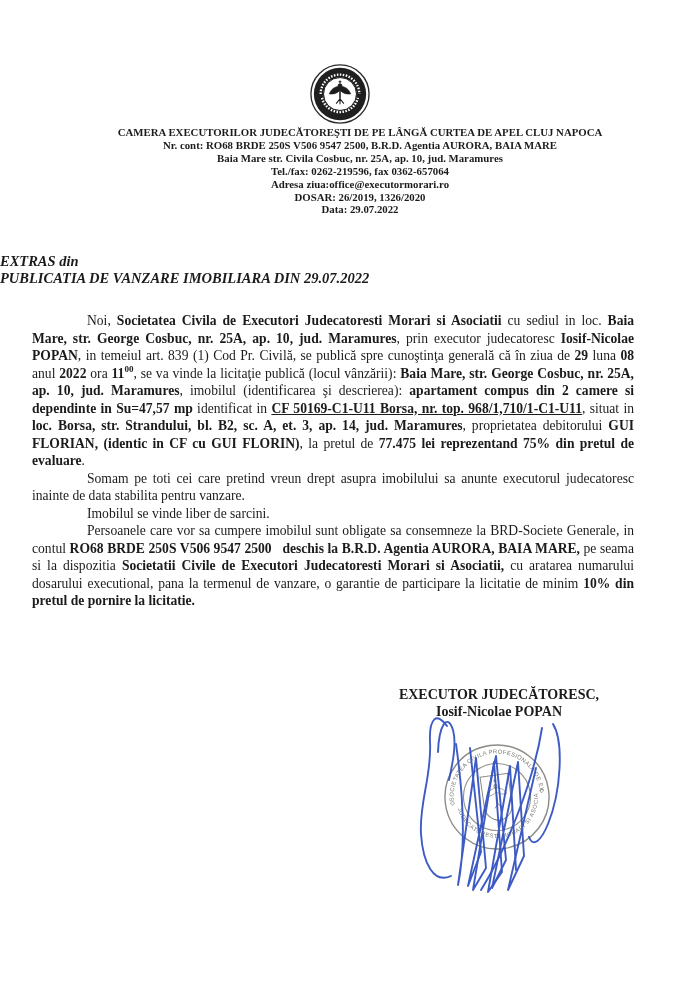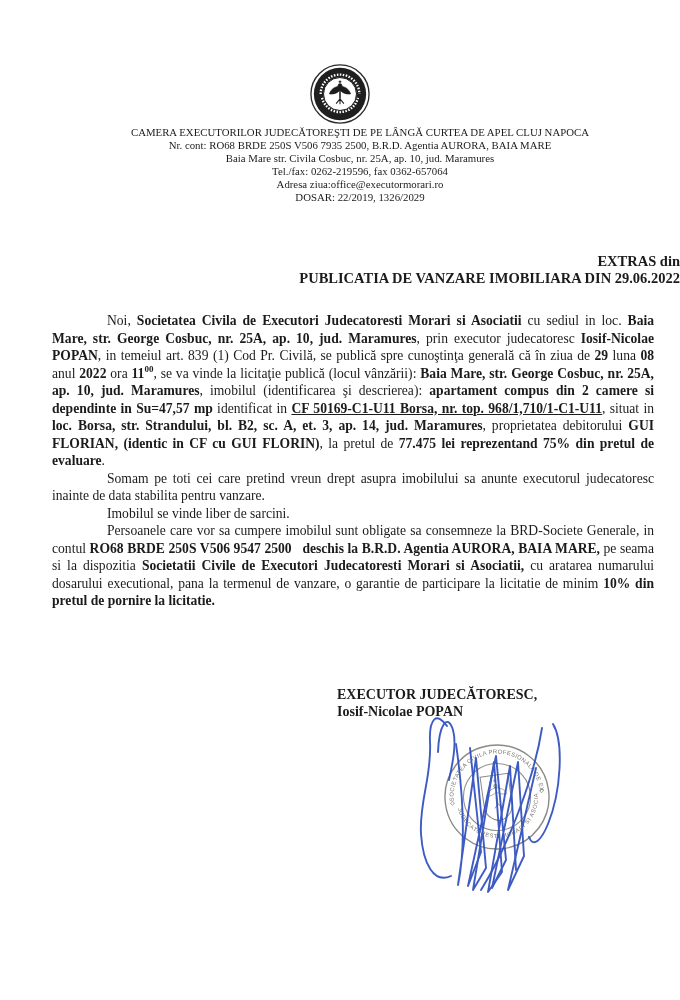--- a/index.html
+++ b/index.html
@@ -4,30 +4,30 @@
 <style>
   html,body{margin:0;padding:0;background:#e8e8e8;}
   .page{
     position:relative;width:680px;height:1000px;background:#ffffff;
     font-family:"Liberation Serif","DejaVu Serif",serif;color:#1b1b1b;
     overflow:hidden;margin:0 auto;
   }
   .header{position:absolute;top:63px;left:0;right:0;text-align:center;}
   .seal{display:block;margin:0 auto;}
   .header-lines{margin-top:1px;}
-  .hline{font-weight:400;font-size:10.8px;line-height:12.9px;white-space:pre;padding-left:40px;}
-  .title{position:absolute;top:253px;left:0;right:0;text-align:right;
-         font-weight:700;font-size:14.5px;line-height:16.5px;}
-  .docbody{position:absolute;top:312px;left:52px;width:602px;
+  .hline{font-weight:700;font-size:10.8px;line-height:12.9px;white-space:pre;padding-left:40px;}
+  .title{position:absolute;top:253px;left:0;right:0;text-align:left;
+         font-weight:700;font-size:14.5px;line-height:16.5px;font-style:italic;}
+  .docbody{position:absolute;top:312px;left:32px;width:602px;
            font-size:13.6px;line-height:17.5px;text-align:justify;}
   .para{margin:0;text-indent:55px;}
   .b{font-weight:700;}
   .u{text-decoration:underline;}
   sup.s{font-size:9px;font-weight:700;line-height:0;}
-  .sigblock{position:absolute;top:687px;left:337px;width:286px;
+  .sigblock{position:absolute;top:687px;left:356px;width:286px;text-align:center;
             font-weight:700;font-size:14px;line-height:16.5px;}
   .stampwrap{position:absolute;left:395px;top:700px;width:190px;height:200px;}
 </style>
 </head>
 <body>
 
 <div class="page">
 
   <div class="header">
     <svg class="seal" width="62" height="62" viewBox="0 0 64 64">
@@ -41,31 +41,32 @@
       <g stroke="#1d1d1d" fill="#1d1d1d">
         <path d="M32 18 v3 M30.6 19.4 h2.8" fill="none" stroke-width="1.1"></path>
         <circle cx="32" cy="23.5" r="2"></circle>
         <path d="M32 24 C27 24 22.5 27 21 32 C25.5 32.5 29.5 31 32 28 C34.5 31 38.5 32.5 43 32 C41.5 27 37 24 32 24 Z" stroke-width="0.6"></path>
         <path d="M32 27 v10" stroke-width="1.6" fill="none"></path>
         <path d="M32 37 l-4 5 M32 37 l4 5 M32 37 v5.5" stroke-width="1.1" fill="none"></path>
       </g>
     </svg>
     <div class="header-lines">
         <div class="hline">CAMERA EXECUTORILOR JUDECĂTOREŞTI DE PE LÂNGĂ CURTEA DE APEL CLUJ NAPOCA</div>
-        <div class="hline">Nr. cont: RO68 BRDE 250S V506 7935 2500, B.R.D. Agentia AURORA, BAIA MARE</div>
+        <div class="hline">Nr. cont: RO68 BRDE 250S V506 9547 2500, B.R.D. Agentia AURORA, BAIA MARE</div>
         <div class="hline">Baia Mare str. Civila Cosbuc, nr. 25A, ap. 10, jud. Maramures</div>
         <div class="hline">Tel./fax: 0262-219596, fax 0362-657064</div>
         <div class="hline">Adresa ziua:office@executormorari.ro</div>
-        <div class="hline">DOSAR: 22/2019, 1326/2029</div>
+        <div class="hline">DOSAR: 26/2019, 1326/2020</div>
+        <div class="hline">Data: 29.07.2022</div>
       </div>
   </div>
 
   <div class="title">
     <div>EXTRAS din</div>
-    <div>PUBLICATIA DE VANZARE IMOBILIARA DIN 29.06.2022</div>
+    <div>PUBLICATIA DE VANZARE IMOBILIARA DIN 29.07.2022</div>
   </div>
 
   <div class="docbody">
       <p class="para"><span>Noi, </span><span class="b">Societatea Civila de Executori Judecatoresti Morari si Asociatii</span><span> cu sediul in loc. </span><span class="b">Baia Mare, str. George Cosbuc, nr. 25A, ap. 10, jud. Maramures</span><span>, prin executor judecatoresc </span><span class="b">Iosif-Nicolae POPAN</span><span>, in temeiul art. 839 (1) Cod Pr. Civilă, se publică spre cunoştinţa generală că în ziua de </span><span class="b">29</span><span> luna </span><span class="b">08</span><span> anul </span><span class="b">2022</span><span> ora </span><span class="b">11</span><sup class="s b">00</sup><span>, se va vinde la licitaţie publică (locul vânzării): </span><span class="b">Baia Mare, str. George Cosbuc, nr. 25A, ap. 10, jud. Maramures</span><span>, imobilul (identificarea şi descrierea): </span><span class="b">apartament compus din 2 camere si dependinte in Su=47,57 mp</span><span> identificat in </span><span class="b u">CF 50169-C1-U11 Borsa, nr. top. 968/1,710/1-C1-U11</span><span>, situat in </span><span class="b">loc. Borsa, str. Strandului, bl. B2, sc. A, et. 3, ap. 14, jud. Maramures</span><span>, proprietatea debitorului </span><span class="b">GUI FLORIAN, (identic in CF cu GUI FLORIN)</span><span>, la pretul de </span><span class="b">77.475 lei reprezentand 75% din pretul de evaluare</span><span>.</span></p>
       <p class="para"><span>Somam pe toti cei care pretind vreun drept asupra imobilului sa anunte executorul judecatoresc inainte de data stabilita pentru vanzare.</span></p>
       <p class="para"><span>Imobilul se vinde liber de sarcini.</span></p>
       <p class="para"><span>Persoanele care vor sa cumpere imobilul sunt obligate sa consemneze la BRD-Societe Generale, in contul </span><span class="b">RO68 BRDE 250S V506 9547 2500</span><span>&nbsp;&nbsp;&nbsp;</span><span class="b">deschis la B.R.D. Agentia AURORA, BAIA MARE,</span><span> pe seama si la dispozitia </span><span class="b">Societatii Civile de Executori Judecatoresti Morari si Asociatii,</span><span> cu aratarea numarului dosarului executional, pana la termenul de vanzare, o garantie de participare la licitatie de minim </span><span class="b">10% din pretul de pornire la licitatie.</span></p>
     </div>
 
   <div class="sigblock">

